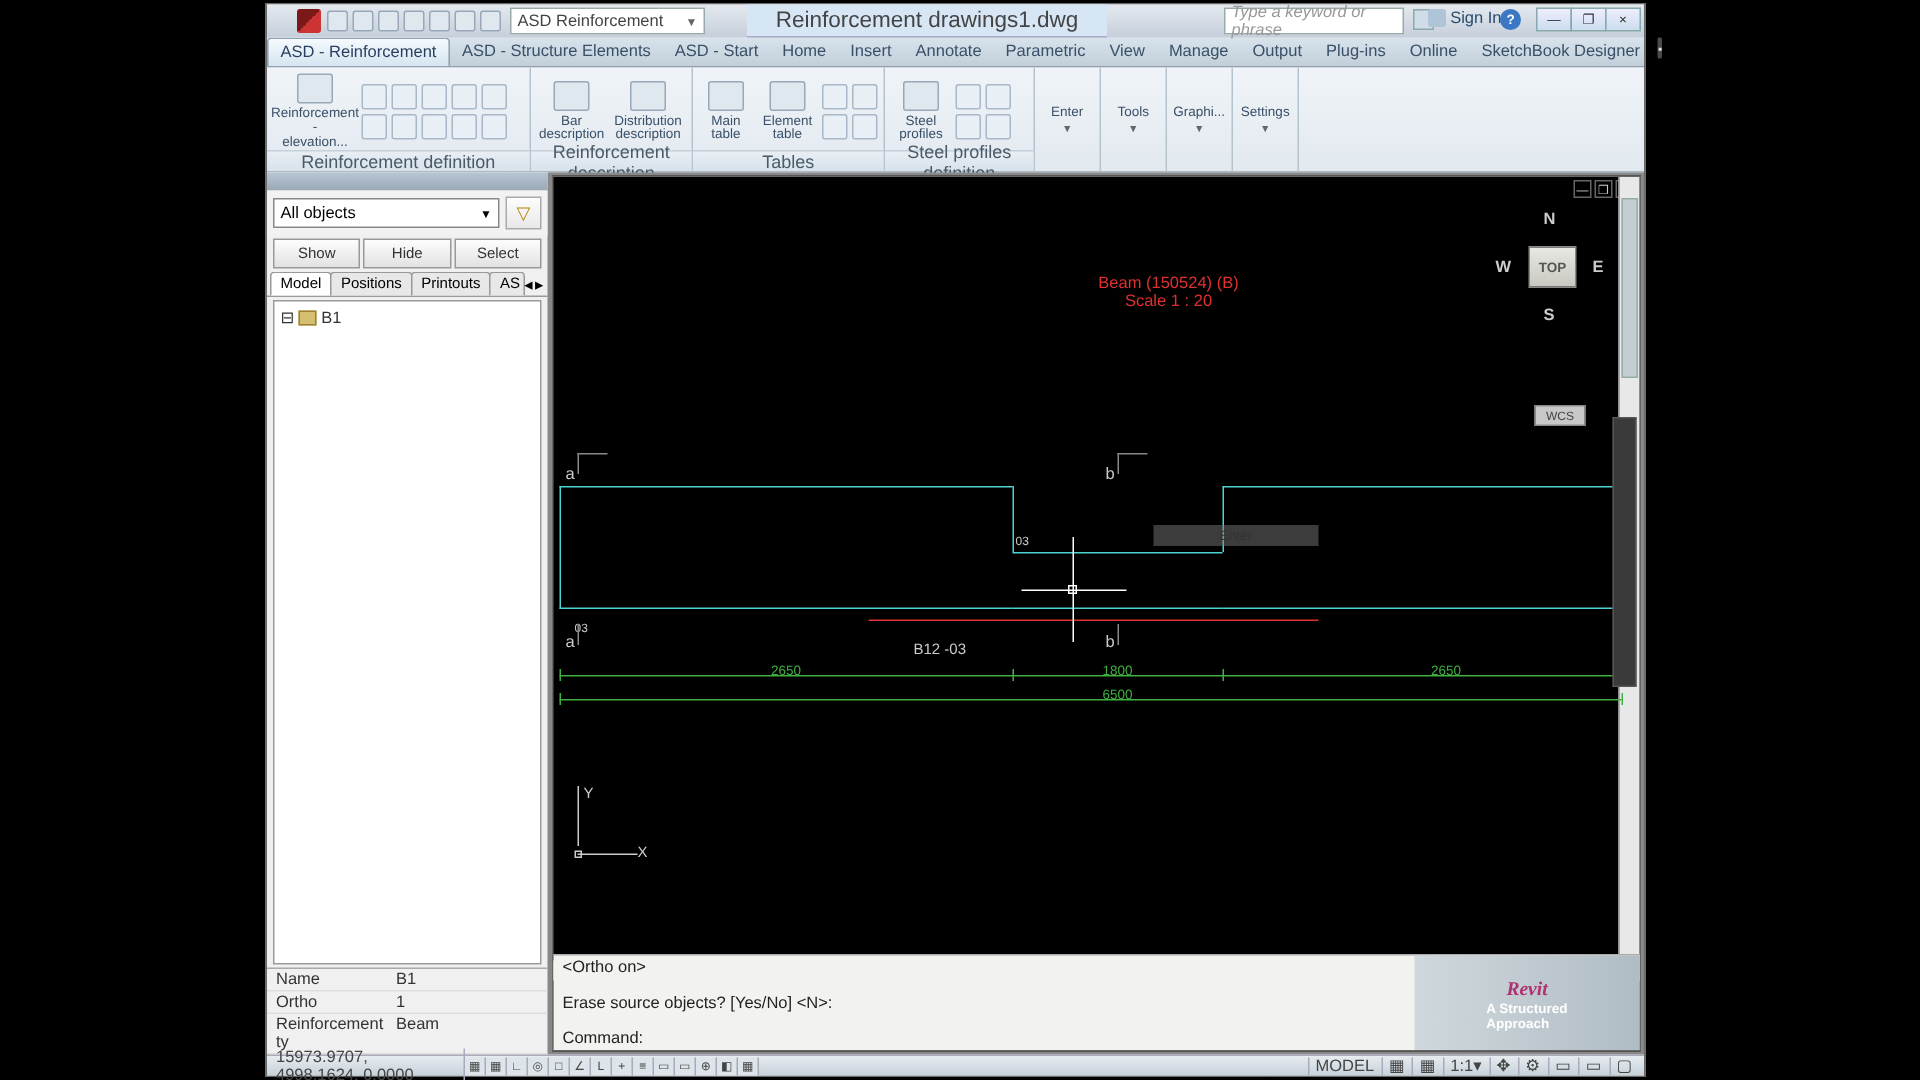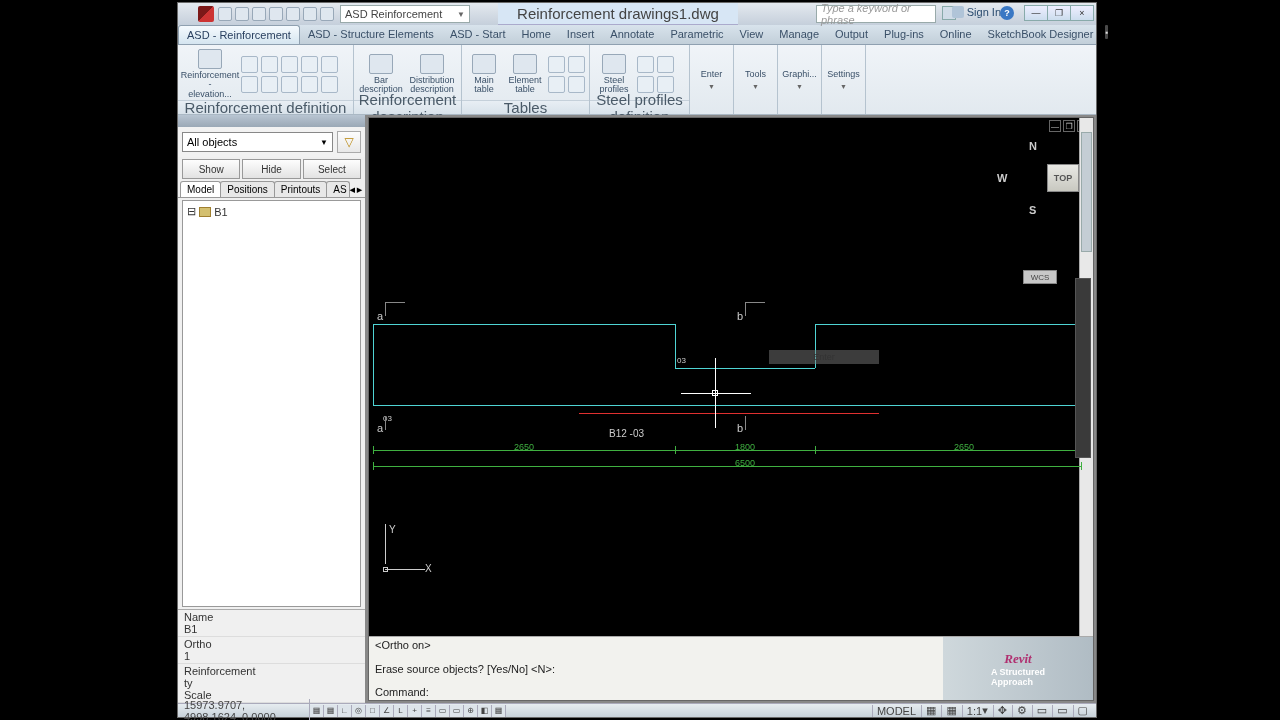--- a/index.html
+++ b/index.html
@@ -19,21 +19,21 @@
 .win-btns div { width: 24px; height: 16px; background: linear-gradient(#eef,#cde); border: 1px solid #8aa; margin-left: -1px; display: flex; align-items: center; justify-content: center; font-size: 9px; color: #333; }
 .help-ic { position: absolute; right: 82px; top: 3px; width: 14px; height: 14px; border-radius: 50%; background: #3a78c4; color: #fff; display: flex; align-items: center; justify-content: center; font-weight: bold; font-size: 9px; }
 .exc-ic { position: absolute; right: 140px; top: 3px; width: 14px; height: 14px; background: #d0dce8; border: 1px solid #8aa; }
 .tabs { height: 20px; background: linear-gradient(#d8e3ec,#c2cfd9); display: flex; border-bottom: 1px solid #8fa0b0; }
 .tab { padding: 3px 8px; color: #3a5068; cursor: pointer; border-radius: 3px 3px 0 0; white-space: nowrap; }
 .tab.active { background: linear-gradient(#f5fafe,#d5e5f0); border: 1px solid #8fa0b0; border-bottom: none; color: #2a4060; }
 .tab-end { width: 14px; height: 14px; background: #4a4a4a; margin: 0 4px 2px; border-radius: 1px; display:flex;align-items:center;justify-content:center;color:#ddd;font-size:8px; }
 .ribbon { height: 70px; background: linear-gradient(#f0f4f8,#e2e9ef); display: flex; border-bottom: 1px solid #aab8c4; }
 .panel { border-right: 1px solid #b5c3cf; padding: 3px 4px 0; display: flex; flex-direction: column; }
 .panel-body { flex: 1; display: flex; align-items: center; gap: 3px; }
-.panel-label { height: 14px; font-size: 15px; color: #4a5a68; text-align: center; background: linear-gradient(#e8eef4,#d8e2ea); margin: 0 -4px; border-top: 1px solid #c5d0da; display:flex;align-items:center;justify-content:center; }
+.panel-label { height: 14px; font-size: 12px; color: #4a5a68; text-align: center; background: linear-gradient(#e8eef4,#d8e2ea); margin: 0 -4px; border-top: 1px solid #c5d0da; display:flex;align-items:center;justify-content:center; }
 .big-btn { display: flex; flex-direction: column; align-items: center; justify-content: center; width: 56px; height: 52px; gap: 2px; }
 .big-btn .icon-lg { width: 24px; height: 20px; background: #dfe7ef; border: 1px solid #98a8b8; border-radius: 2px; }
 .big-btn .lbl { font-size: 9px; color: #3a5068; text-align: center; line-height: 1.05; }
 .grid-icons { display: grid; grid-template-columns: repeat(5,17px); grid-auto-rows: 17px; gap: 3px; }
 .grid-icons.s2 { grid-template-columns: repeat(2,17px); }
 .grid-icons .ic { width: 17px; height: 17px; background: #e8eff5; border: 1px solid #a8b8c8; border-radius: 2px; }
 .slim-panel { width: 44px; display:flex; flex-direction:column; align-items:center; justify-content:center; padding:2px 0;}
 .slim-panel .lbl { font-size: 9px; color: #3a5068; }
 .slim-panel .arr { font-size: 7px; color: #666; margin-top: 4px; }
 .workarea { position: absolute; top: 112px; left: 0; right: 0; bottom: 14px; display: flex; }
@@ -47,28 +47,28 @@
 .btn-row button { flex:1; height: 20px; background: linear-gradient(#fdfdfd,#e2e2e2); border: 1px solid #999; font-size: 10px; color:#333; }
 .side-tabs { display:flex; border-bottom: 1px solid #999; padding: 0 2px; }
 .side-tab { padding: 2px 6px; font-size: 10px; border: 1px solid #999; border-bottom:none; background: #e8e8e8; margin-right:-1px; border-radius: 3px 3px 0 0; white-space:nowrap; }
 .side-tab.active { background: #fff; }
 .side-tab.trunc { max-width: 26px; overflow:hidden; }
 .side-nav { width:10px; display:flex; align-items:center; justify-content:center; }
 .tree { flex:1; background:#fff; margin: 2px 4px; border: 1px solid #999; padding: 4px; }
 .tree-item { display:flex; align-items:center; gap:3px; font-size: 10px; color:#333; }
 .tree-ic { width:12px; height:10px; background: #d4c070; border:1px solid #a08030; }
 .props { border-top: 1px solid #aaa; }
-.prop-row { display:flex; border-bottom:1px solid #ddd; padding: 1px 6px; font-size:10px; color:#333;flex-direction:column; }
+.prop-row { display:flex; border-bottom:1px solid #ddd; padding: 1px 6px; font-size:10px; color:#333; }
 .prop-row .k { width: 80px; }
 .canvas-wrap { flex:1; position:relative; background:#888; }
 .doc-win { position:absolute; left:2px; top:2px; right:2px; bottom:2px; background:#000; border:1px solid #666; }
 .doc-ctrl { position:absolute; right:4px; top:2px; display:flex; gap:2px; }
 .doc-ctrl div { width:12px; height:12px; background:#000; color:#ccc; border:1px solid #666; font-size:8px; display:flex;align-items:center;justify-content:center; }
 .viewcube { position:absolute; right:20px; top:20px; width:80px; height:80px; }
-.vc-face { position:absolute; left:26px; top:26px; width:32px; height:28px; background: linear-gradient(#e8e8e4,#c8c8c0); border:1px solid #888; display:flex;align-items:center;justify-content:center; font-size:9px; color:#555; font-weight:bold;margin-left:28px; }
+.vc-face { position:absolute; left:26px; top:26px; width:32px; height:28px; background: linear-gradient(#e8e8e4,#c8c8c0); border:1px solid #888; display:flex;align-items:center;justify-content:center; font-size:9px; color:#555; font-weight:bold; }
 .vc-n { position:absolute; left:36px; top:2px; color:#ccc; font-size:11px; font-weight:bold; }
 .vc-s { position:absolute; left:36px; bottom:2px; color:#ccc; font-size:11px; font-weight:bold; }
 .vc-w { position:absolute; left:4px; top:34px; color:#ccc; font-size:11px; font-weight:bold; }
 .vc-e { position:absolute; right:4px; top:34px; color:#ccc; font-size:11px; font-weight:bold; }
 .wcs-badge { position:absolute; right:36px; top:132px; width:34px; height:14px; background:#c8c8c8; border:1px solid #888; font-size:8px; display:flex;align-items:center;justify-content:center;color:#444;margin-top:20px; }
 .navbar-v { position:absolute; right:2px; top:160px; width:16px; height:180px; background:#3a3a3a; border:1px solid #555; }
 .drawing { position:absolute; left:0; top:0; right:0; bottom:60px; overflow:hidden; }
 .beam-title { position:absolute; left:310px; top:65px; color:#e03030; font-size:14px; text-align:center; width:200px; }
 .beam-title div:first-child { font-weight:500; }
 .sec-mark { position:absolute; color:#ccc; font-size:11px; }
@@ -292,38 +292,42 @@
         <div class="prop-row">
             <div class="k">Name</div>
             <div>B1</div>
           </div>
         <div class="prop-row">
             <div class="k">Ortho</div>
             <div>1</div>
           </div>
         <div class="prop-row">
             <div class="k">Reinforcement ty</div>
-            <div>Scale</div>
+            <div>Beam</div>
           </div>
       </div>
     </div>
 
     <div class="canvas-wrap">
       <div class="doc-win">
         <div class="doc-ctrl">
           <div>—</div>
           <div>❐</div>
           <div>×</div>
         </div>
 
         <div class="scrollbar-v">
             <div class="thumb"></div>
           </div>
 
         <div class="drawing">
+          <div class="beam-title">
+            <div>Beam (150524) (B)</div>
+            <div>Scale 1 : 20</div>
+          </div>
 
           <div class="sec-mark" style="left:8px;top:192px">a</div>
           <div class="cut-v" style="left:16px;top:184px"></div>
           <div class="cut-h" style="left:16px;top:184px"></div>
           <div class="sec-mark" style="left:368px;top:192px">b</div>
           <div class="cut-v" style="left:376px;top:184px"></div>
           <div class="cut-h" style="left:376px;top:184px"></div>
 
           <div class="beam-outline" style="left:4px;top:206px;width:302px;height:82px;border-right:none"></div>
           <div class="beam-outline" style="left:306px;top:250px;width:140px;height:38px;border-left:none;border-right:none;"></div>

